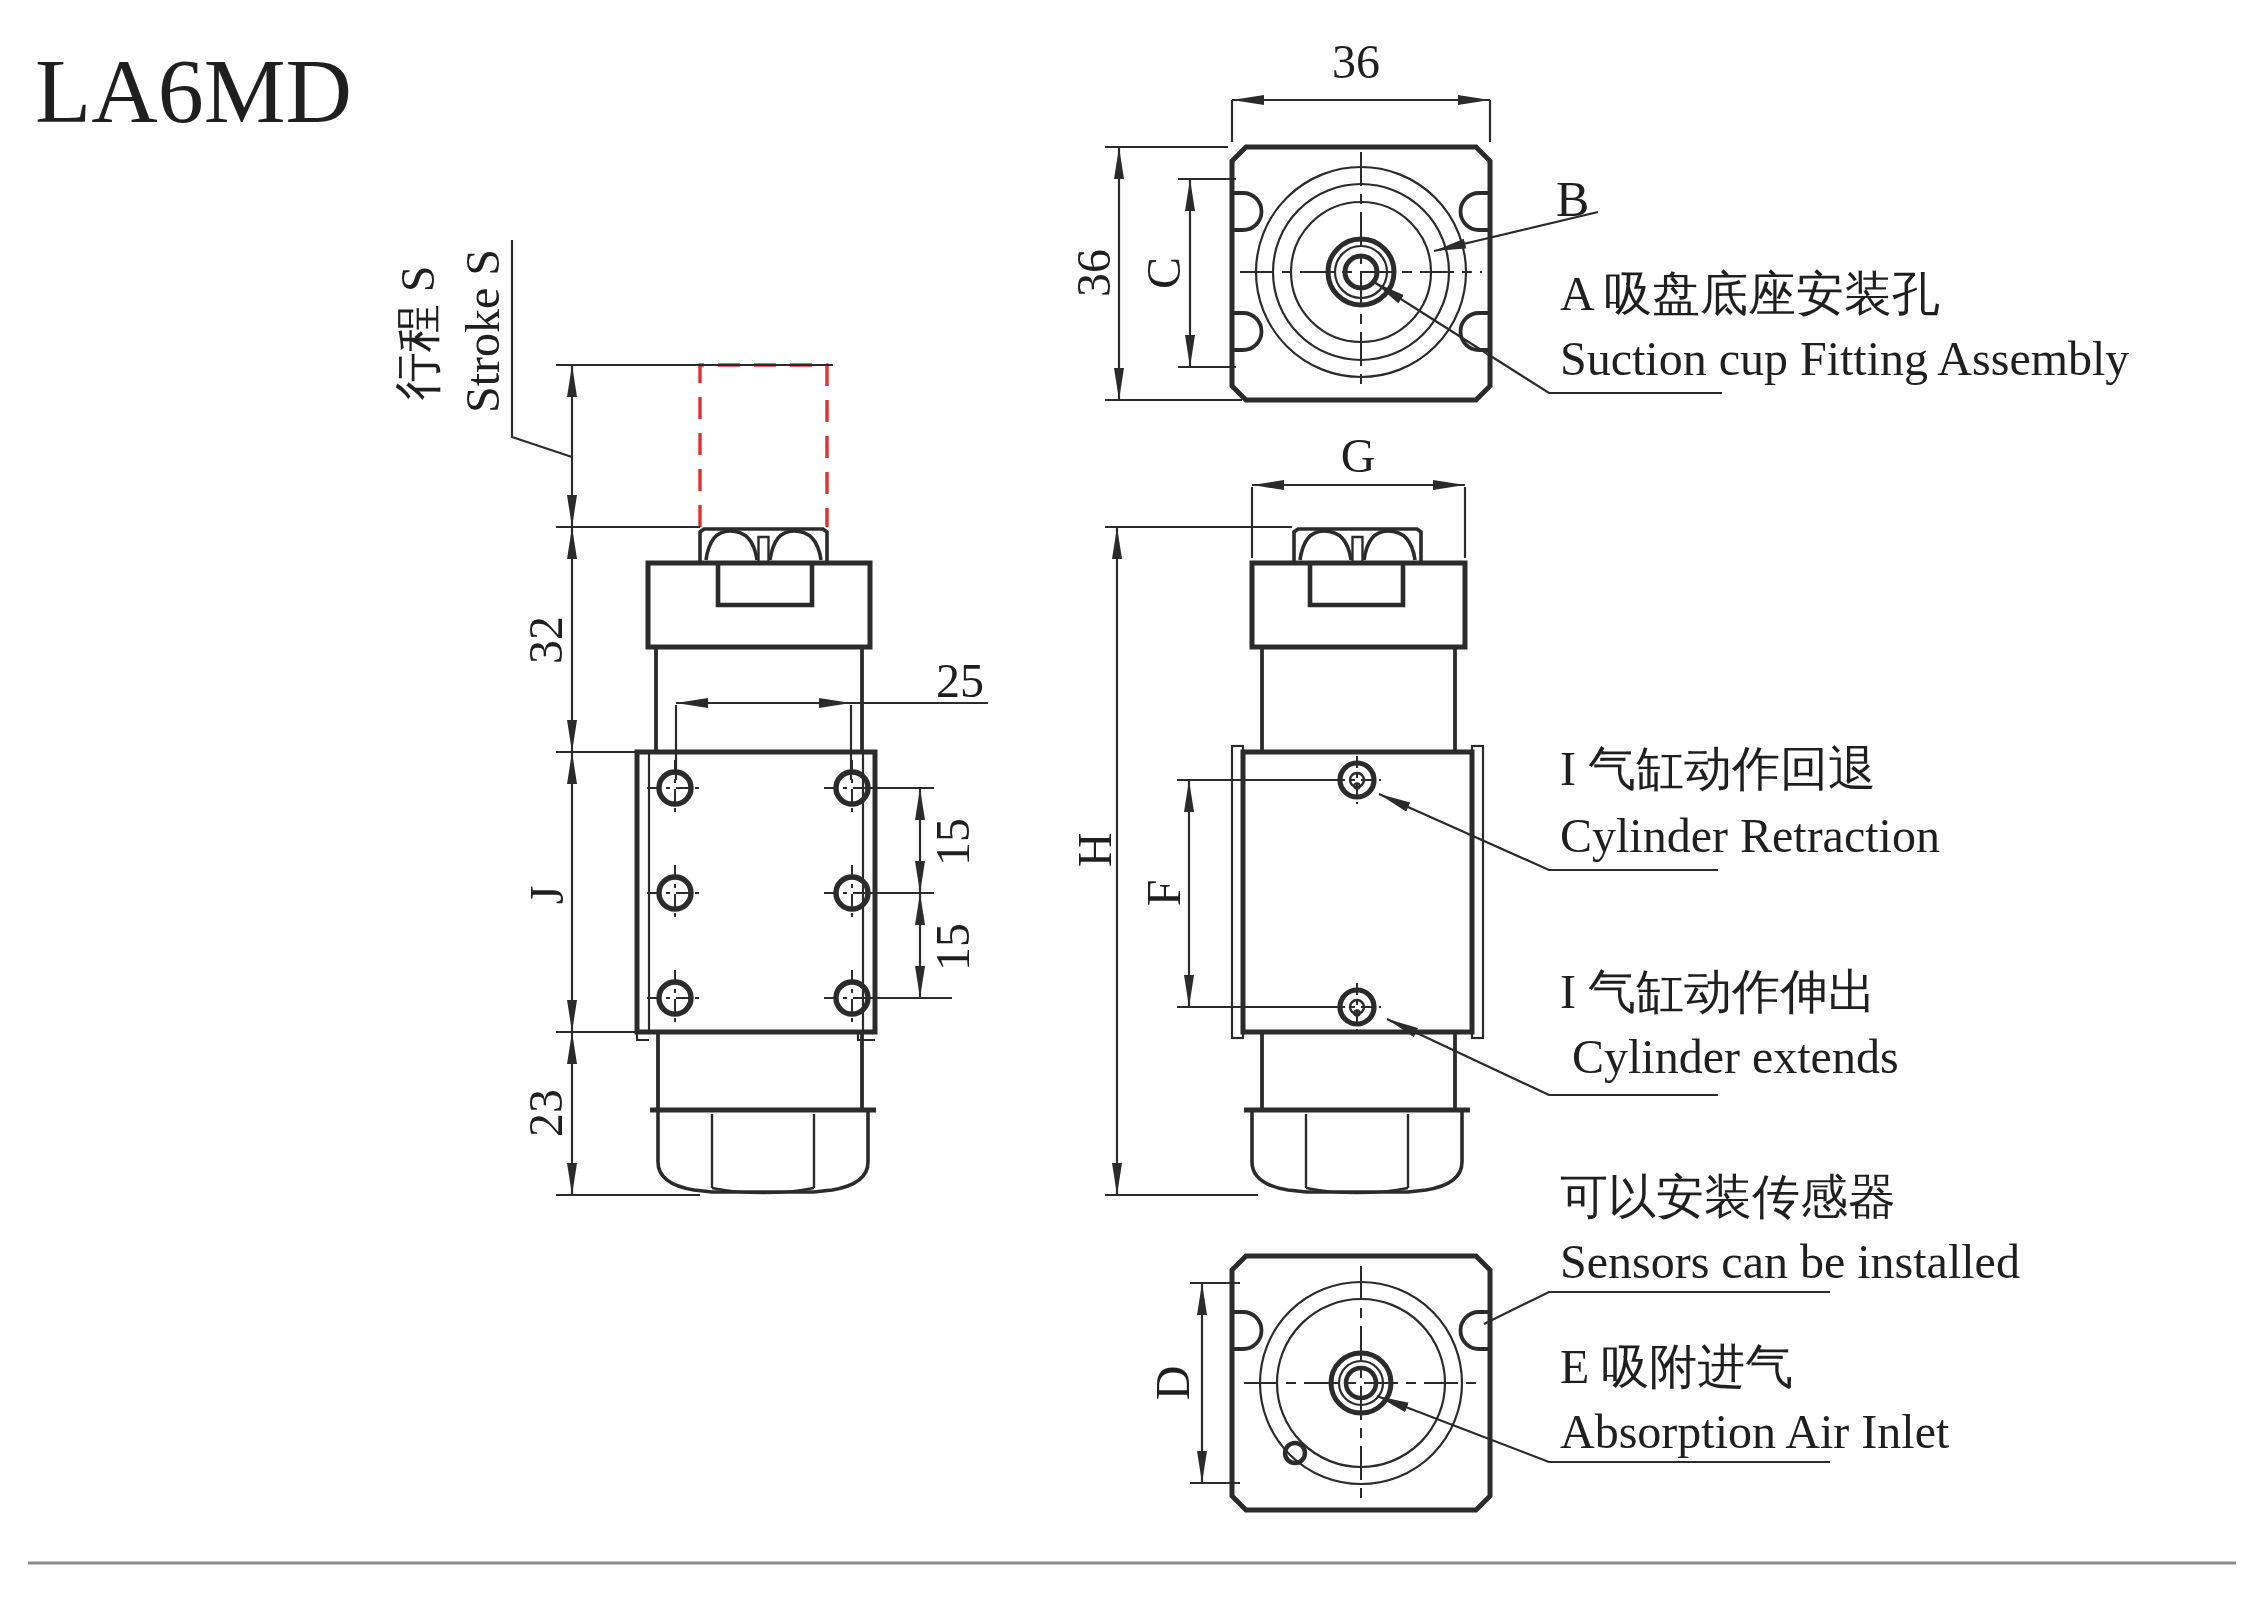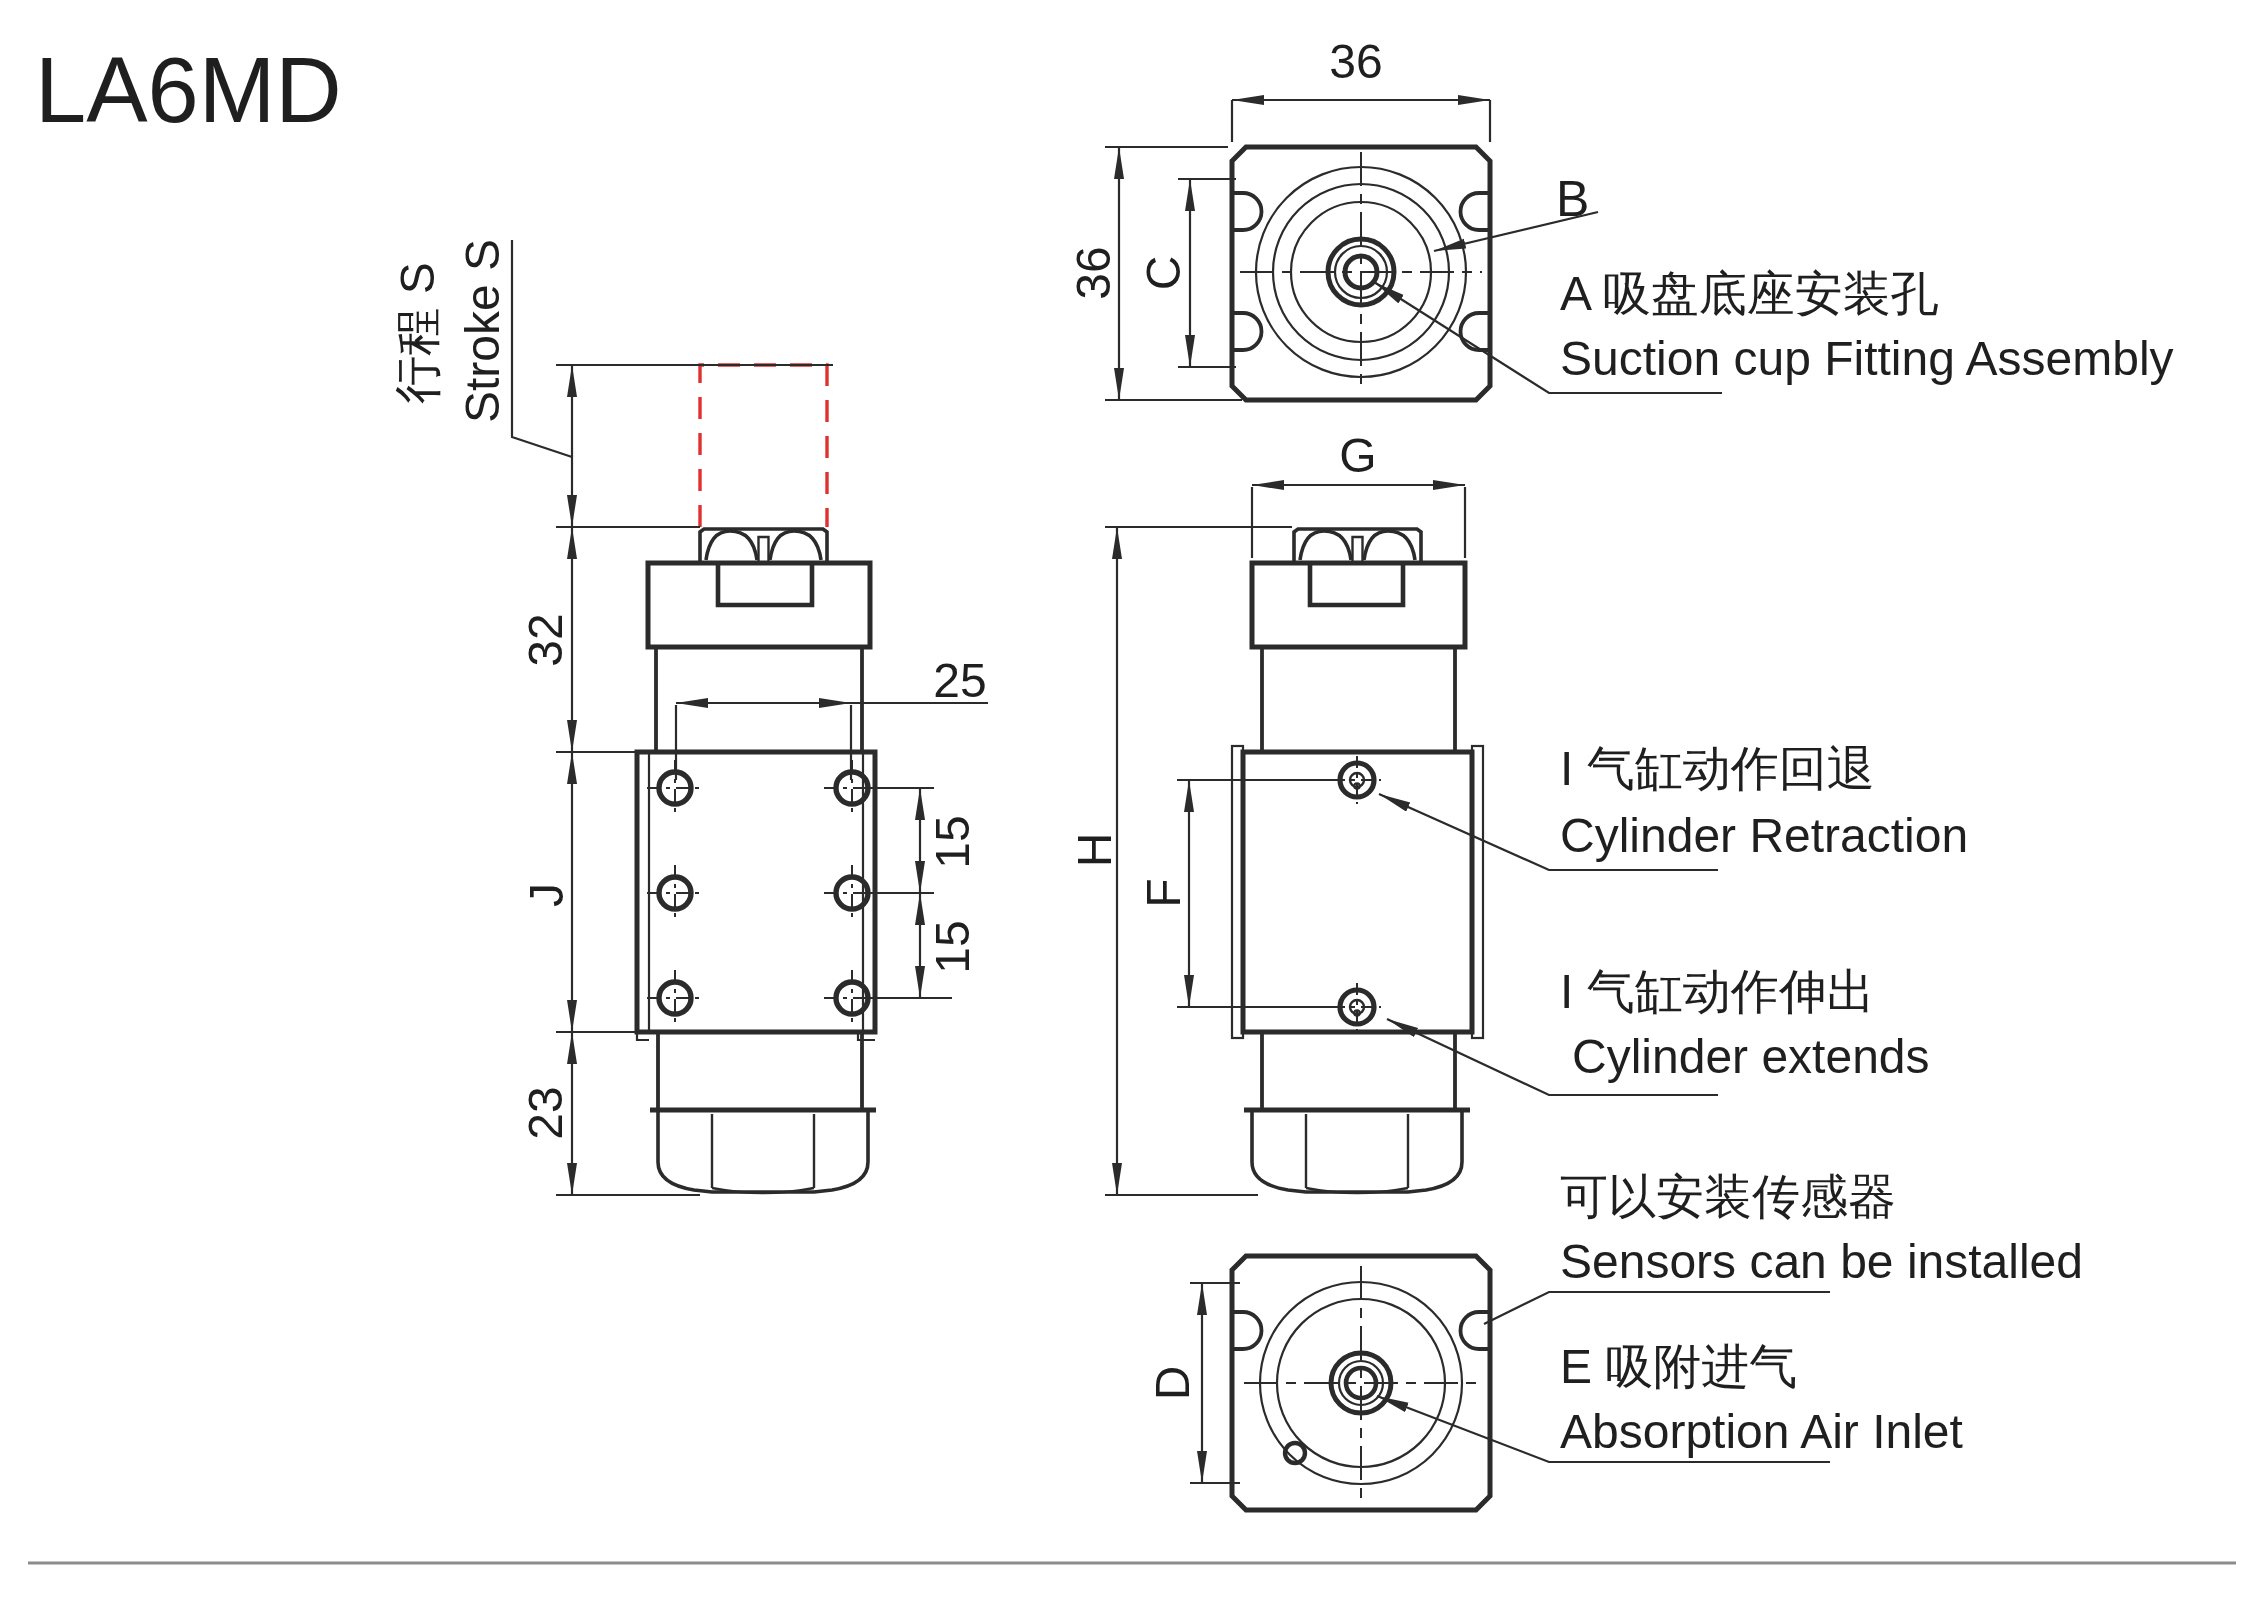--- a/index.html
+++ b/index.html
@@ -1,17 +1,17 @@
 <!DOCTYPE html>
 <html><head>
 <meta charset="utf-8">
 <style>
   html,body{margin:0;padding:0;background:#ffffff;}
   .sheet{position:relative;width:2264px;height:1600px;background:#ffffff;overflow:hidden;
-         font-family:Liberation Sans, sans-serif;}
+         font-family:Liberation Serif, serif;}
   svg{position:absolute;left:0;top:0;}
   text{fill:#1f1f1f;}
 </style>
 </head>
 <body>
 
 <div class="sheet">
 <svg width="2264" height="1600" viewBox="0 0 2264 1600">
   <defs>
     <marker id="mEnd" markerUnits="userSpaceOnUse" markerWidth="34" markerHeight="12" refX="32" refY="5" orient="auto">

